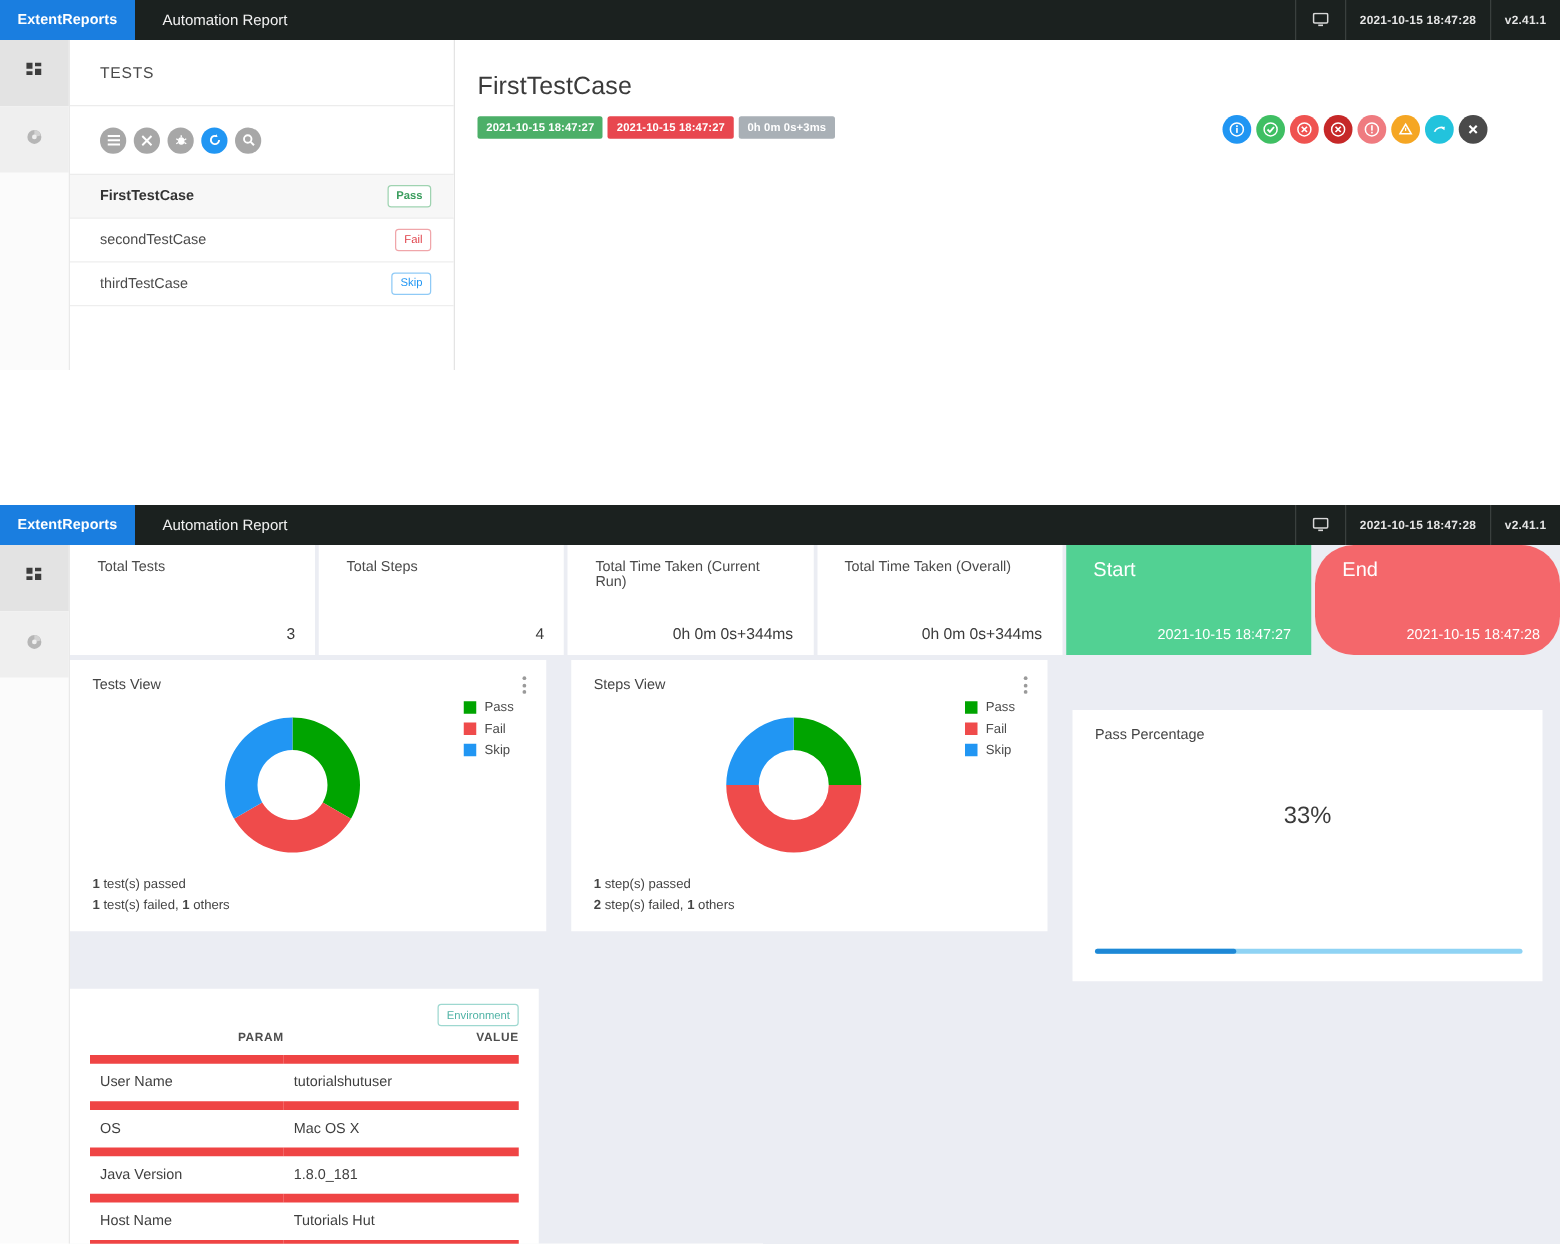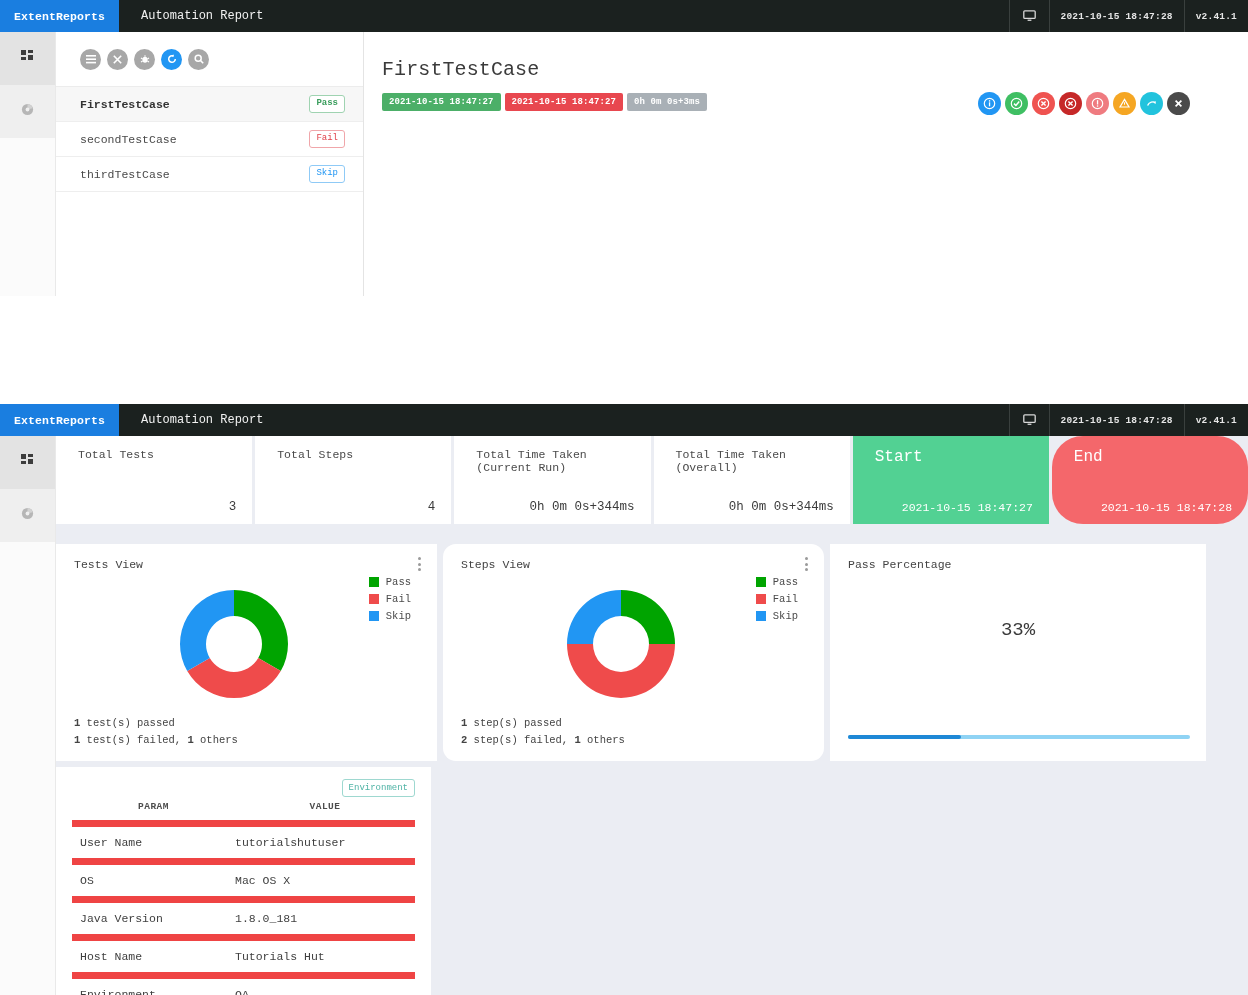--- a/index.html
+++ b/index.html
@@ -2,21 +2,21 @@
 <html><head>
 <meta charset="utf-8">
 <style>
   * { box-sizing: border-box; margin: 0; padding: 0; }
   html, body {
     width: 1248px; height: 995px;
     background: #ffffff;
     font-family: "Liberation Sans", sans-serif;
     overflow: hidden;
   }
-  .page { position: relative; width: 1248px; height: 704px; background:#eab308;font-family:Liberation Mono, monospace; }
+  .page { position: relative; width: 1248px; height: 704px; background:#eab308; }
 
   
   .navbar {
     display: flex; align-items: stretch;
     height: 32px; background: #1b211f; color: #fff;
     font-size: 11.5px;
   }
   .nav-brand {
     background: #1a7ee0; color: #fff;
     display: flex; align-items: center; justify-content: center;
@@ -133,21 +133,21 @@
     flex: 1; background: #fff; padding: 12px 16px 10px 22px;
     display: flex; flex-direction: column; justify-content: space-between;
   }
   .kpi-label { font-size: 11.5px; color: #4a4a4a; }
   .kpi-value { font-size: 12.5px; color: #3a3a3a; text-align: right; }
   .kpi.green { background: #52d193; }
   .kpi.red   { background: #f4676b; border-radius: 31px; }
   .kpi.green .kpi-label, .kpi.red .kpi-label { color:#fff; font-size: 16px; }
   .kpi.green .kpi-value, .kpi.red .kpi-value { color:#fff; font-size: 11.5px; }
 
-  .cardrow { display: flex; gap: 6px; padding: 20px 0 0 0; }
+  .cardrow { display: flex; gap: 20px; padding: 4px 0 0 0; }
   .card { background:#fff; position: relative; }
   .card-title {
     font-size: 11.5px; color: #444; padding: 14px 0 0 18px;
   }
   .kebab { position: absolute; right: 16px; top: 13px; }
   .kebab i { display:block; width:3px; height:3px; background:#9a9a9a; border-radius:50%; margin-bottom:2.5px; }
   .legend { position: absolute; right: 26px; top: 32px; font-size: 10.5px; color:#4a4a4a; }
   .legend div { display:flex; align-items:center; gap:7px; margin-bottom: 5px; }
   .swatch { width: 10px; height: 10px; display:block; }
 
@@ -161,21 +161,21 @@
   }
   .bar span { display:block; height:4px; border-radius:2px; background:#1e88d6; }
 
   .envcard { background:#fff; width: 375px; margin-top: 6px; position: relative; padding: 12px 16px 8px 16px; }
   .envbadge {
     position: absolute; right: 16px; top: 12px; font-size: 9px; color:#4fb3a5;
     border: 1px solid #9ed8d0; border-radius: 3px; padding: 3px 6px; background:#fff;
   }
   .envtable { width: 100%; border-collapse: collapse; margin-top: 22px; }
   .envtable th {
-    text-align:center; font-size: 9.5px; letter-spacing:.5px; color:#4d4d4d;
+    text-align:right; font-size: 9.5px; letter-spacing:.5px; color:#4d4d4d;
     font-weight: 700; padding: 0 0 8px 8px;
   }
   .envtable td {
     font-size: 11.5px; color:#3f3f3f; padding: 9px 0 9px 8px;
     border-top: 7px solid #ef4444;
   }
   .envtable td.k { width: 155px; }
 </style>
 </head>
 <body>
@@ -218,20 +218,21 @@
             <svg width="13" height="13" viewBox="0 0 13 13">
               <circle cx="6.5" cy="6.5" r="5.6" fill="#b6b6b6"></circle>
               <path d="M6.5 6.5 L6.5 0.9 A5.6 5.6 0 0 1 11.6 5.3 Z" fill="#d2d2d2"></path>
               <circle cx="6.5" cy="6.5" r="1.9" fill="#efefef"></circle>
             </svg>
           </span>
         </div>
       </div>
 
       <div class="testpanel">
+        <div class="tp-head">TESTS</div>
 
         <div class="tp-filters">
           <div class="fbtn">
             <svg width="10" height="9" viewBox="0 0 10 9">
                 <rect y="0" width="10" height="1.6" fill="#fff"></rect>
                 <rect y="3.4" width="10" height="1.6" fill="#fff"></rect>
                 <rect y="6.8" width="10" height="1.6" fill="#fff"></rect>
               </svg>
           </div>
           <div class="fbtn">
@@ -441,21 +442,21 @@
                   <path d="M 101.76537180435969 81.99999999999999 A 54 54 0 0 1 8.234628195640319 82.00000000000001 L 30.751288694035722 69.00000000000001 A 28 28 0 0 0 79.24871130596429 69 Z" fill="#ef4b4b"></path>
                   <path d="M 8.234628195640319 82.00000000000001 A 54 54 0 0 1 54.99999999999999 1 L 54.99999999999999 27 A 28 28 0 0 0 30.751288694035722 69.00000000000001 Z" fill="#2196f3"></path>
                 </g>
             </svg>
             <div class="foot">
               <div><b>1</b><span> test(s) passed</span></div>
               <div><b>1</b> test(s) failed, <b>1</b> others</div>
             </div>
           </div>
 
-          <div class="card" style="width:381px;height:217px;border-radius:13px;">
+          <div class="card" style="width:381px;height:217px;">
             <div class="card-title">Steps View</div>
             <div class="kebab">
                 <i></i>
                 <i></i>
                 <i></i>
               </div>
             <div class="legend">
               <div>
                 <span class="swatch" style="background:#00a400"></span>
                 <span>Pass</span>
@@ -475,21 +476,21 @@
                   <path d="M 109 55 A 54 54 0 0 1 1 55.00000000000001 L 27 55 A 28 28 0 0 0 83 55 Z" fill="#ef4b4b"></path>
                   <path d="M 1 55.00000000000001 A 54 54 0 0 1 54.99999999999999 1 L 54.99999999999999 27 A 28 28 0 0 0 27 55 Z" fill="#2196f3"></path>
                 </g>
             </svg>
             <div class="foot">
               <div><b>1</b> step(s) passed</div>
               <div><b>2</b> step(s) failed, <b>1</b> others</div>
             </div>
           </div>
 
-          <div class="card" style="width:376px;height:217px;">
+          <div class="card" style="width:376px;height:217px;margin-top:40px;">
             <div class="card-title">Pass Percentage</div>
             <div class="pct">33%</div>
             <div class="bar">
               <span id="pct-fill" style="width: 33%;"></span>
             </div>
           </div>
         </div>
 
         <div class="envcard">
           <div class="envbadge">Environment</div>

